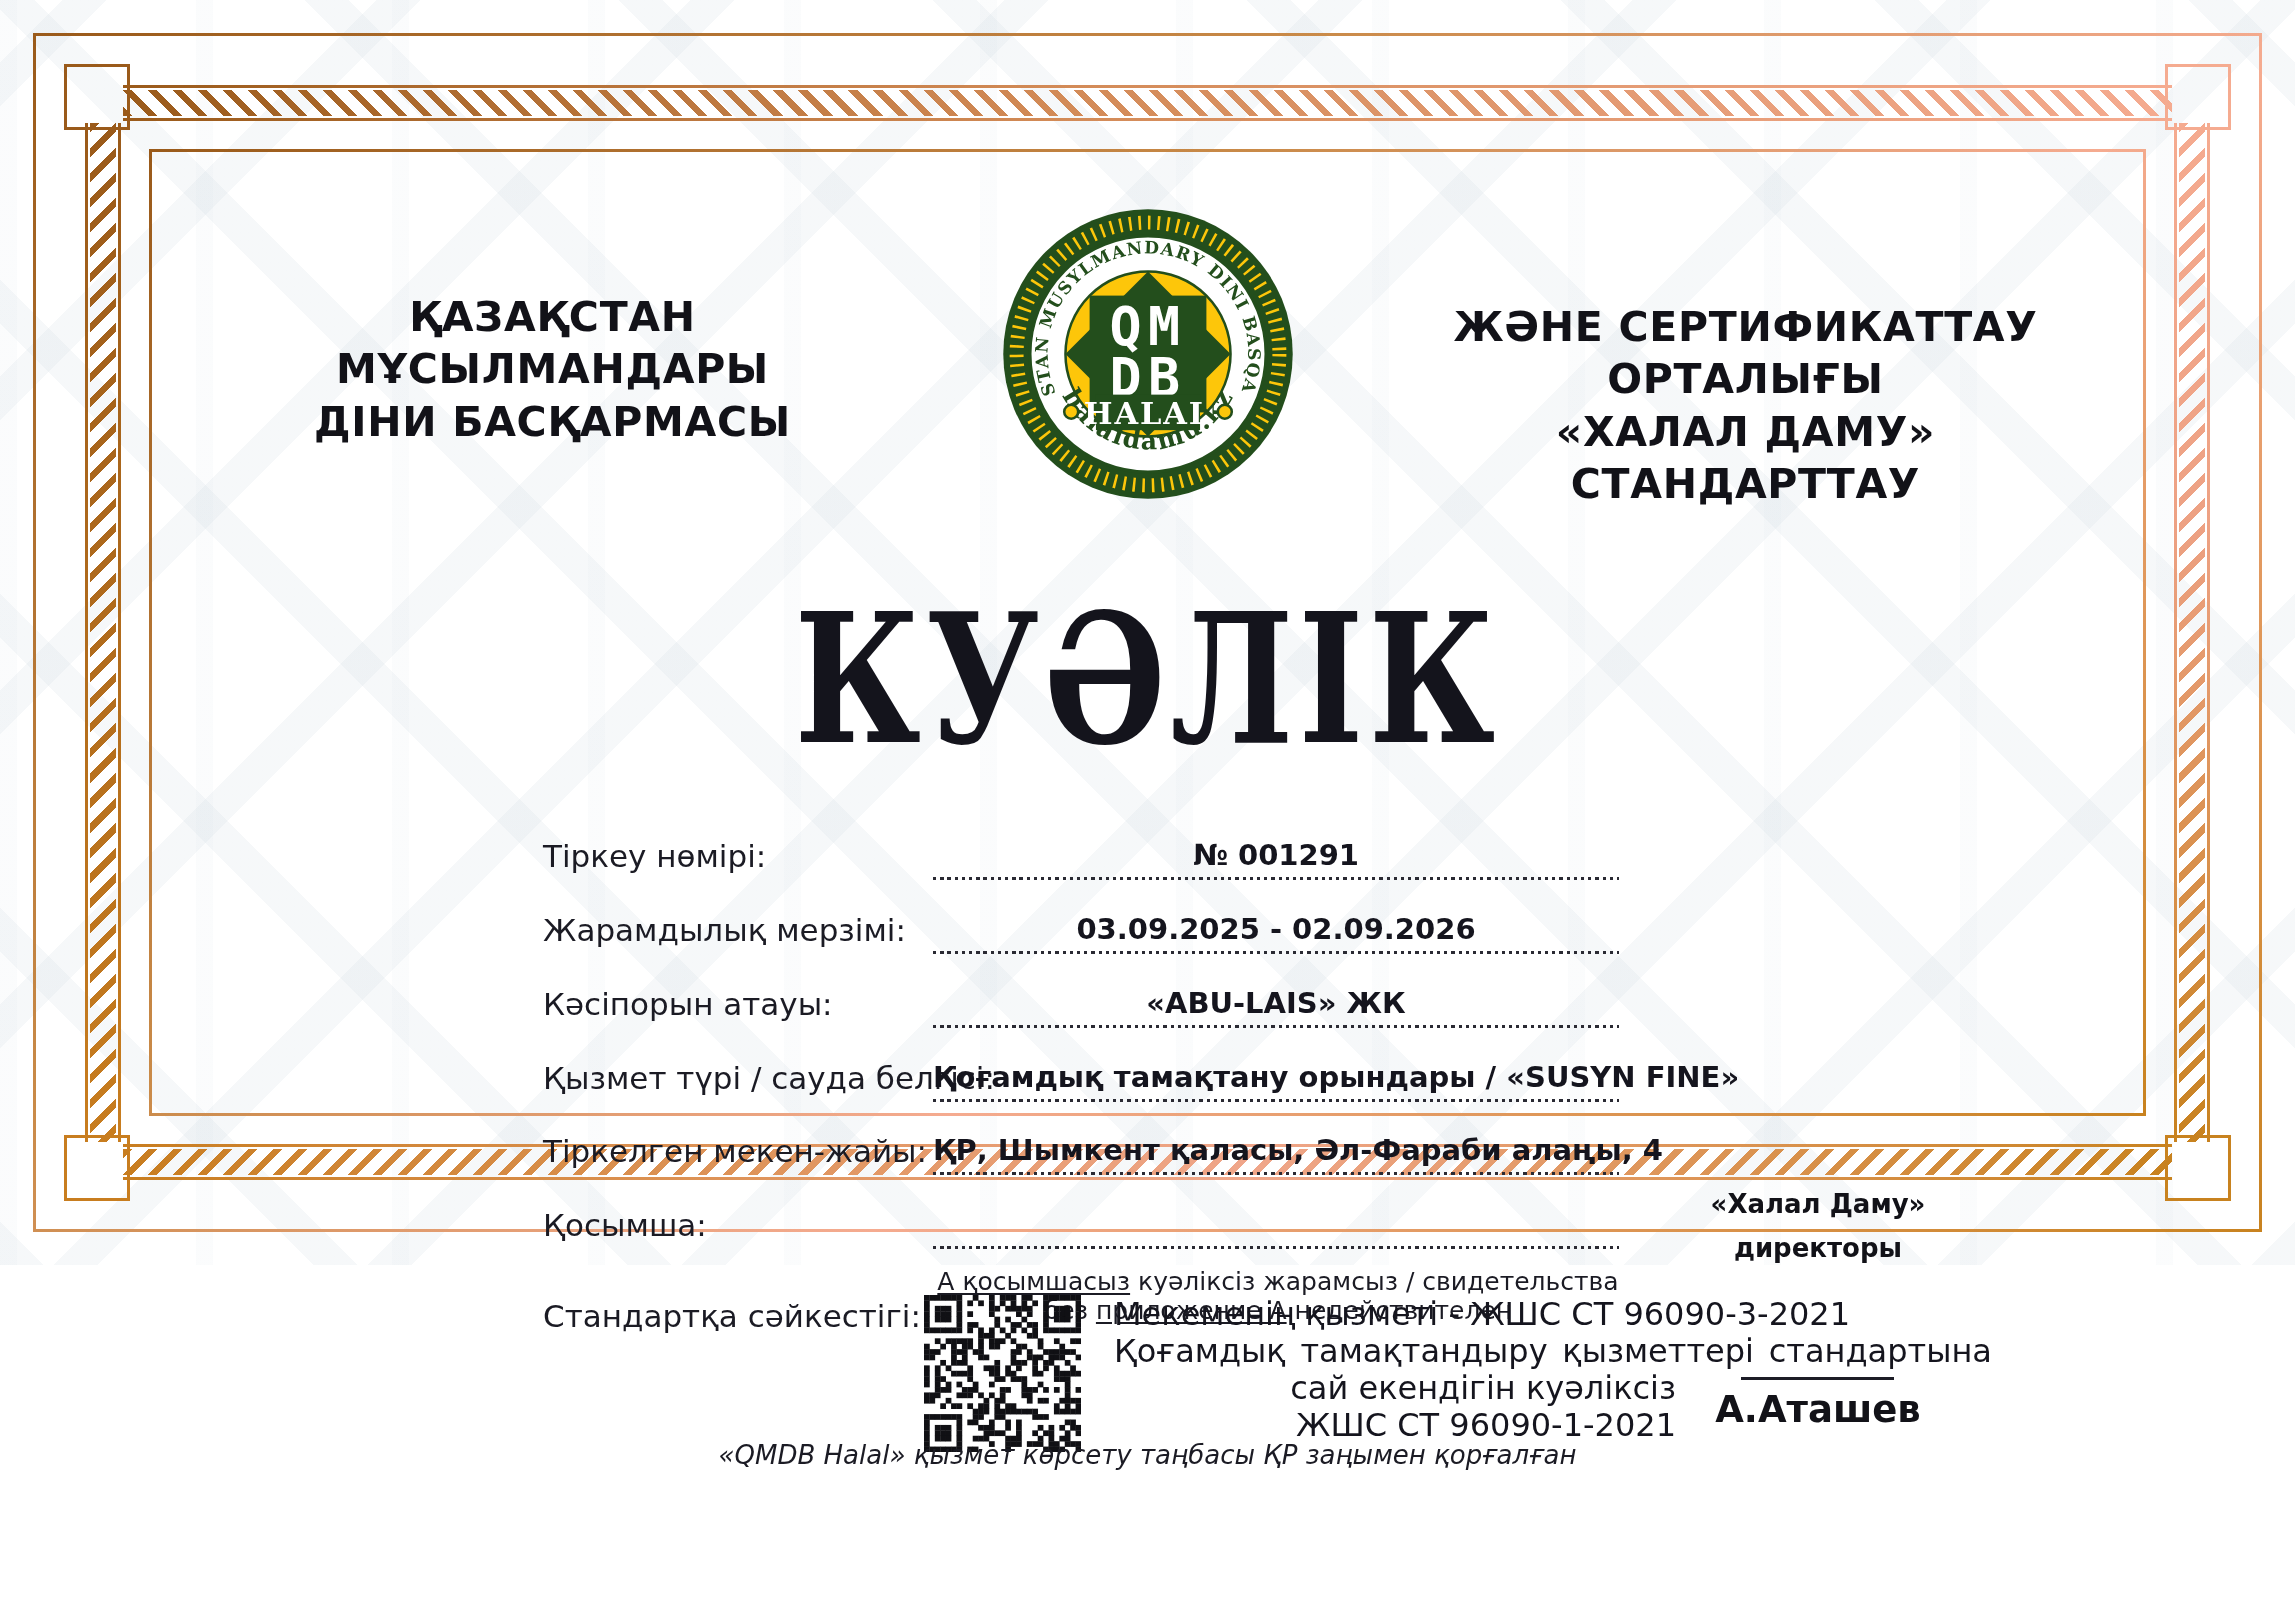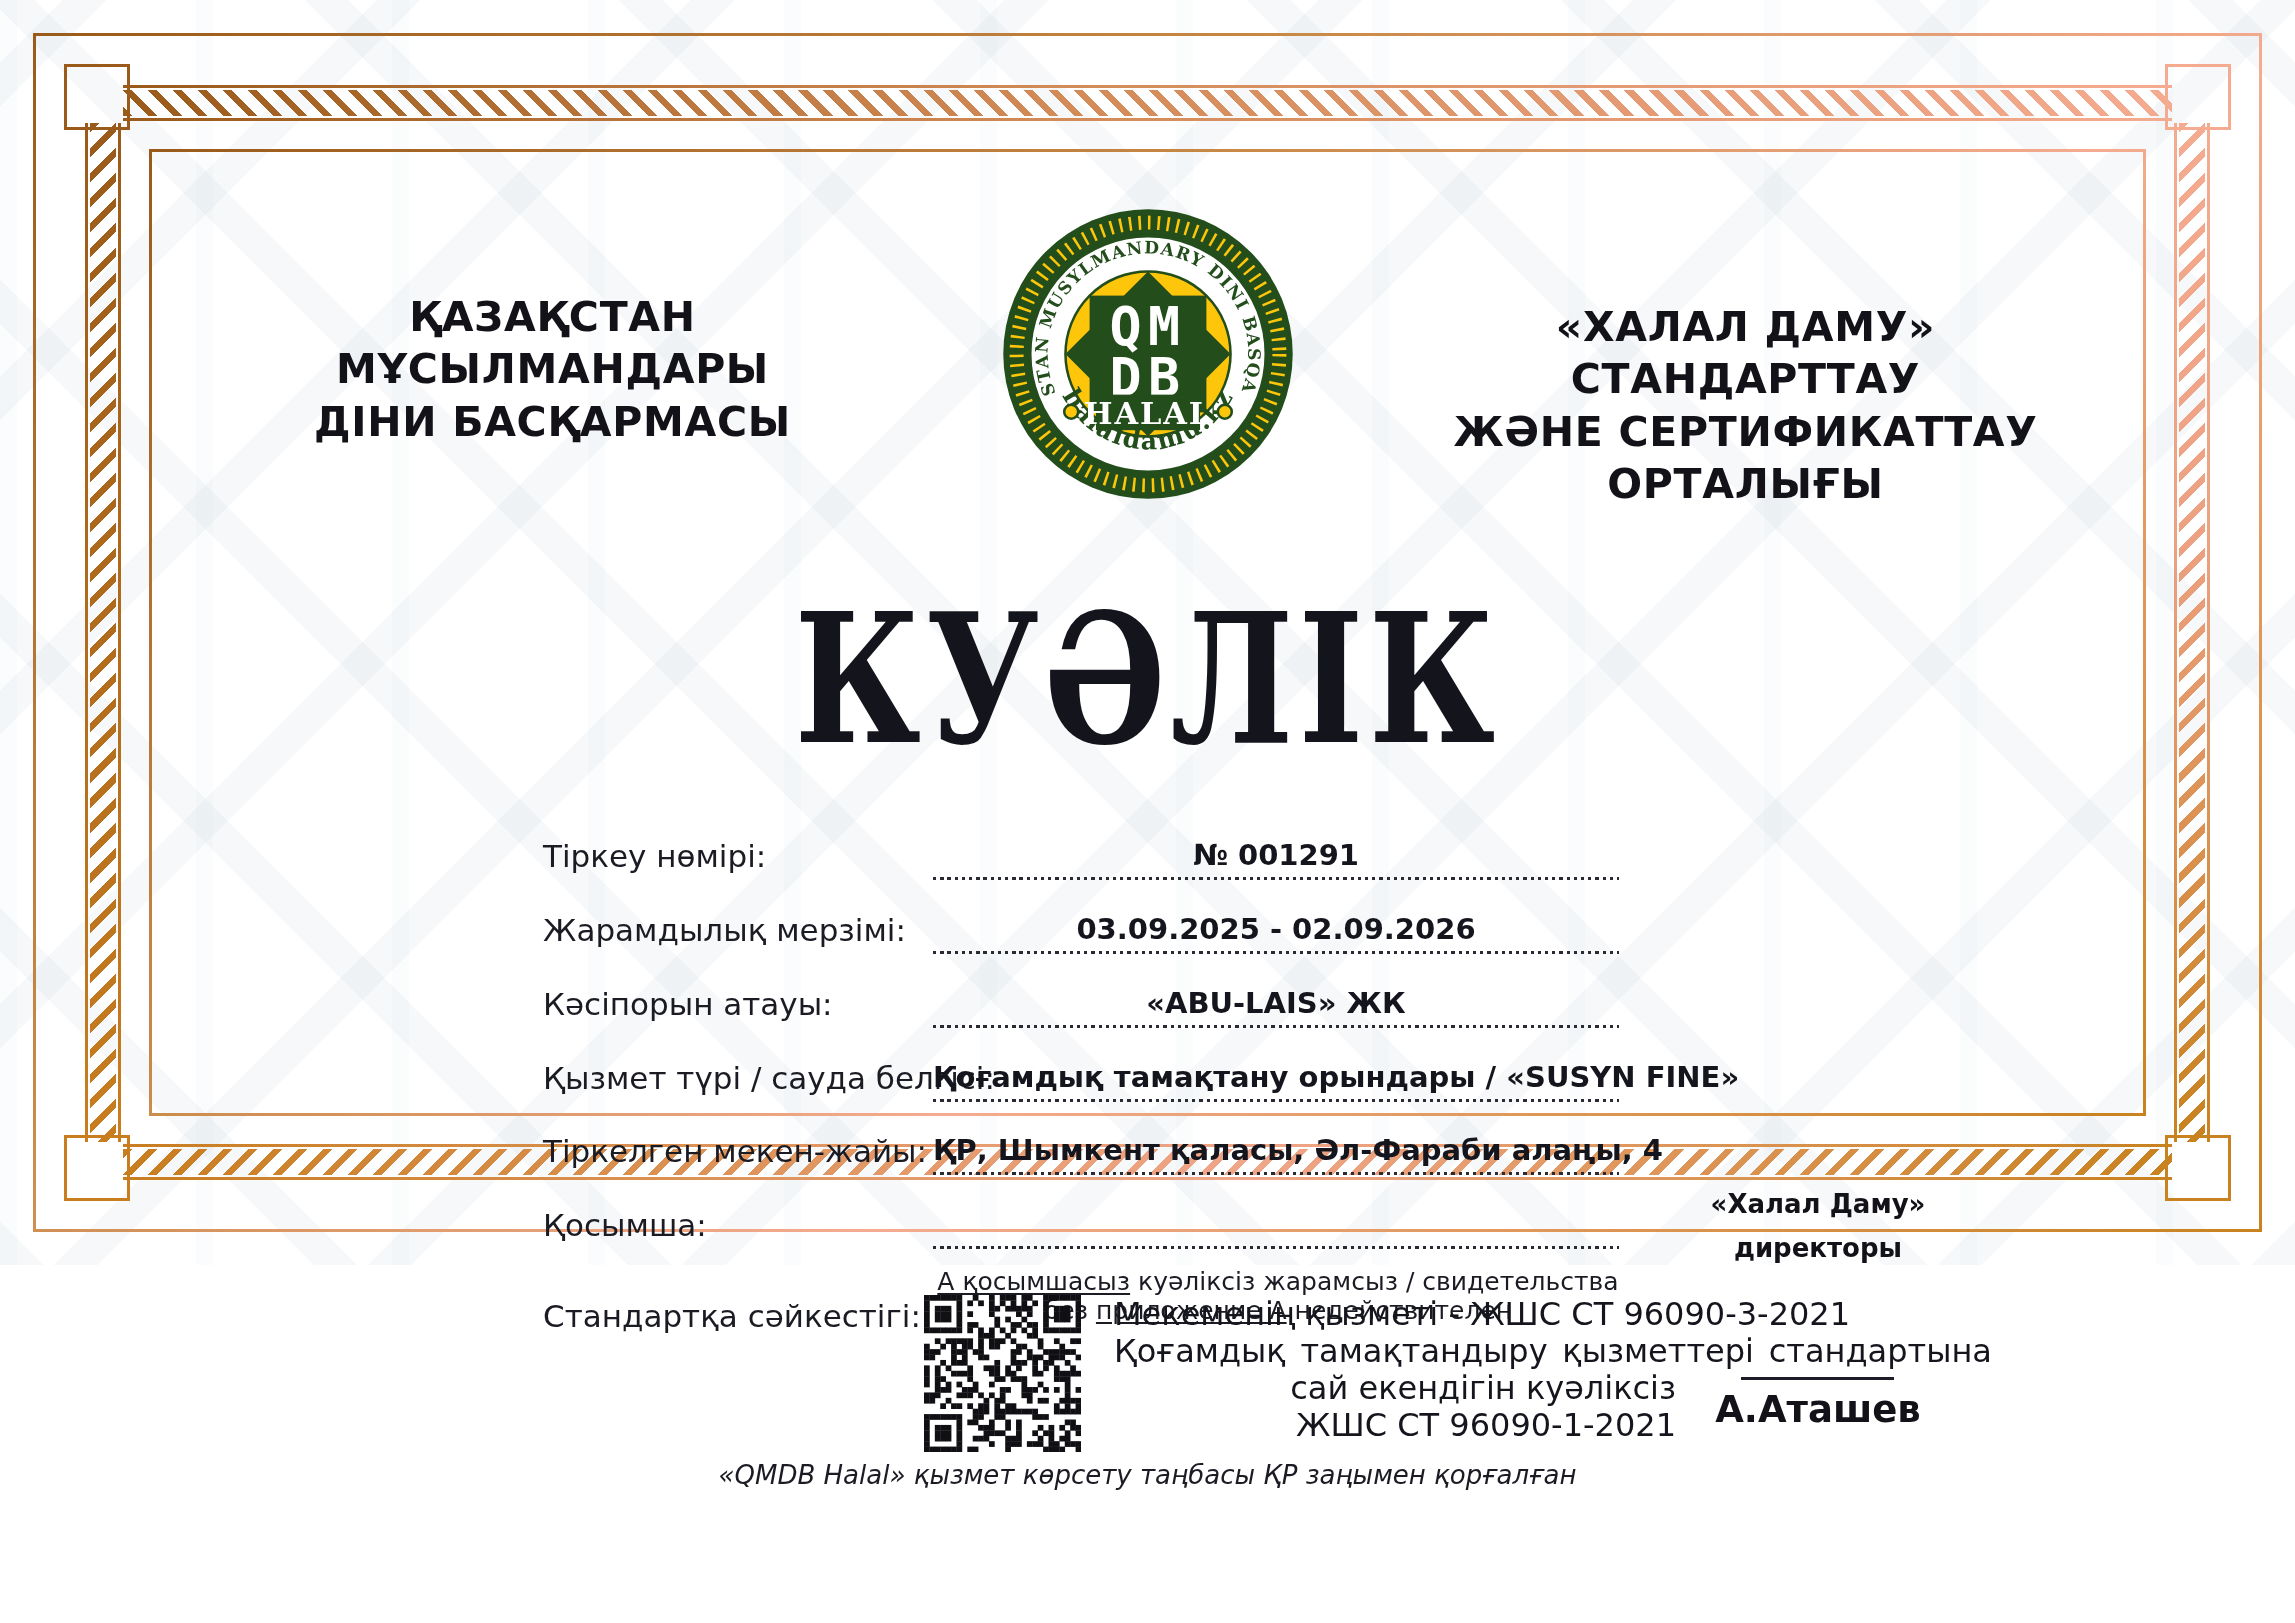--- a/index.html
+++ b/index.html
@@ -102,21 +102,21 @@
 
   
   .director{position:absolute;left:1648px;top:1182px;width:340px;text-align:center;
     font-weight:bold;font-size:26px;line-height:44px;color:#121218;}
   .sig-line{position:absolute;left:1741px;top:1377px;width:153px;height:2.6px;background:#1c1c26;}
   .sig-name{position:absolute;left:1648px;top:1388px;width:340px;text-align:center;
     font-weight:bold;font-size:37px;color:#121218;}
 
   
   .footer{position:absolute;left:0;top:1440px;width:100%;text-align:center;
-    font-style:italic;font-size:26px;color:#1b1b24;margin-top:20px;}
+    font-style:italic;font-size:26px;color:#1b1b24;}
 </style>
 </head>
 <body>
 
 <div class="cert">
 
   <div class="frame-outer"></div>
   <div class="band band-top"></div>
   <div class="band band-bottom"></div>
   <div class="band band-left"></div>
@@ -153,22 +153,22 @@
       <circle cx="109" cy="321" r="11" fill="#fdc60a" stroke="#234e1c" stroke-width="4"></circle>
       <circle cx="351" cy="321" r="11" fill="#fdc60a" stroke="#234e1c" stroke-width="4"></circle>
       <text x="230" y="216" text-anchor="middle" font-family="DejaVu Sans Mono, monospace" font-weight="bold" font-size="84" fill="#ffffff" letter-spacing="10">QM</text>
       <text x="230" y="296" text-anchor="middle" font-family="DejaVu Sans Mono, monospace" font-weight="bold" font-size="84" fill="#ffffff" letter-spacing="10">DB</text>
       <rect x="148" y="294" width="164" height="56" fill="#234e1c"></rect>
       <text x="230" y="340" text-anchor="middle" font-family="DejaVu Serif, serif" font-weight="bold" font-size="48" fill="#ffffff" letter-spacing="3">HALAL</text>
     </svg>
   </div>
 
   <div class="org org-right">
+    <div>ЖӘНЕ СЕРТИФИКАТТАУ ОРТАЛЫҒЫ</div>
     <div>«ХАЛАЛ ДАМУ» СТАНДАРТТАУ</div>
-    <div>ЖӘНЕ СЕРТИФИКАТТАУ ОРТАЛЫҒЫ</div>
   </div>
 
   <div class="title">КУӘЛІК</div>
 
   <div class="field-row" style="top:817px">
     <span class="field-label">Тіркеу нөмірі:</span>
     <span class="field-value">№ 001291</span>
     <span class="field-line"></span>
   </div>
   <div class="field-row" style="top:891px">

